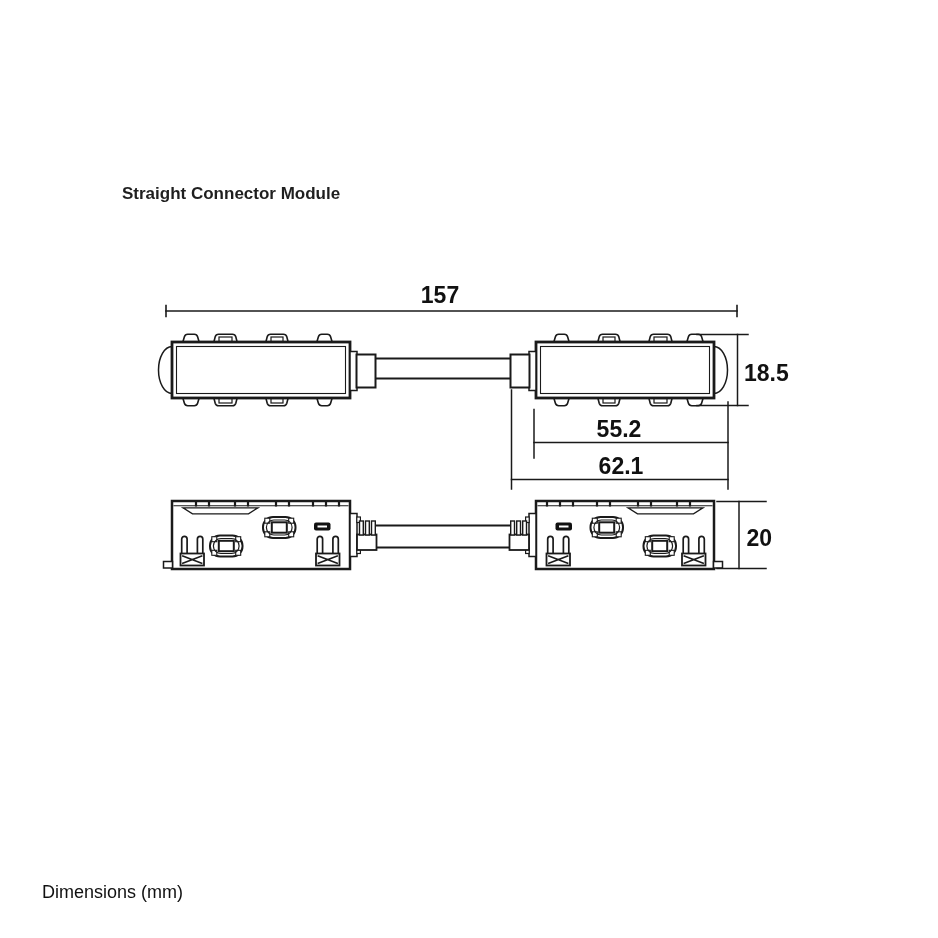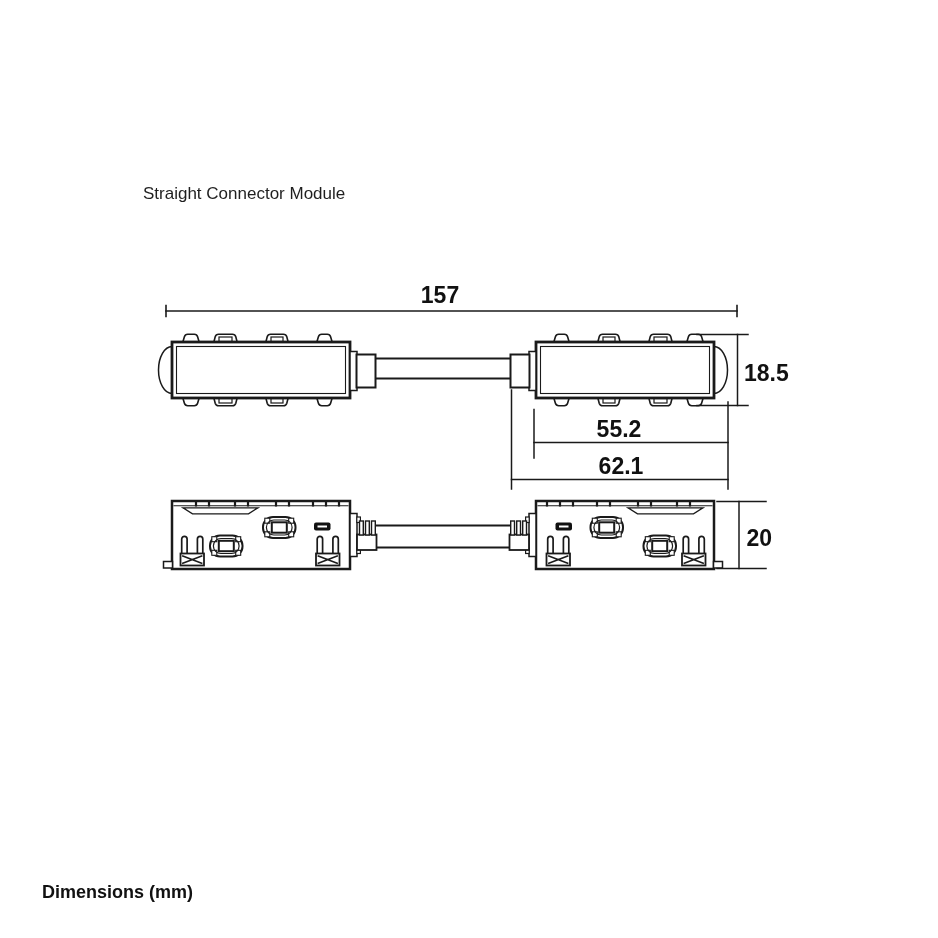--- a/index.html
+++ b/index.html
@@ -14,31 +14,30 @@
     background: #ffffff;
     font-family: "Liberation Sans", sans-serif;
     color: #1a1a1a;
     overflow: hidden;
   }
   .page-title {
     position: absolute;
     left: 122px;
     top: 184px;
     font-size: 17px;
-    font-weight: 400;
+    font-weight: 700;
     color: #1f1f1f;
     white-space: nowrap;
-    margin-left: 21px;
   }
   .footer-note {
     position: absolute;
     left: 42px;
     top: 882px;
     font-size: 18px;
-    font-weight: 700;
+    font-weight: 400;
     color: #111111;
     white-space: nowrap;
   }
   svg.drawing {
     position: absolute;
     left: 0;
     top: 0;
   }
   .dim-text {
     font-family: "Liberation Sans", sans-serif;

